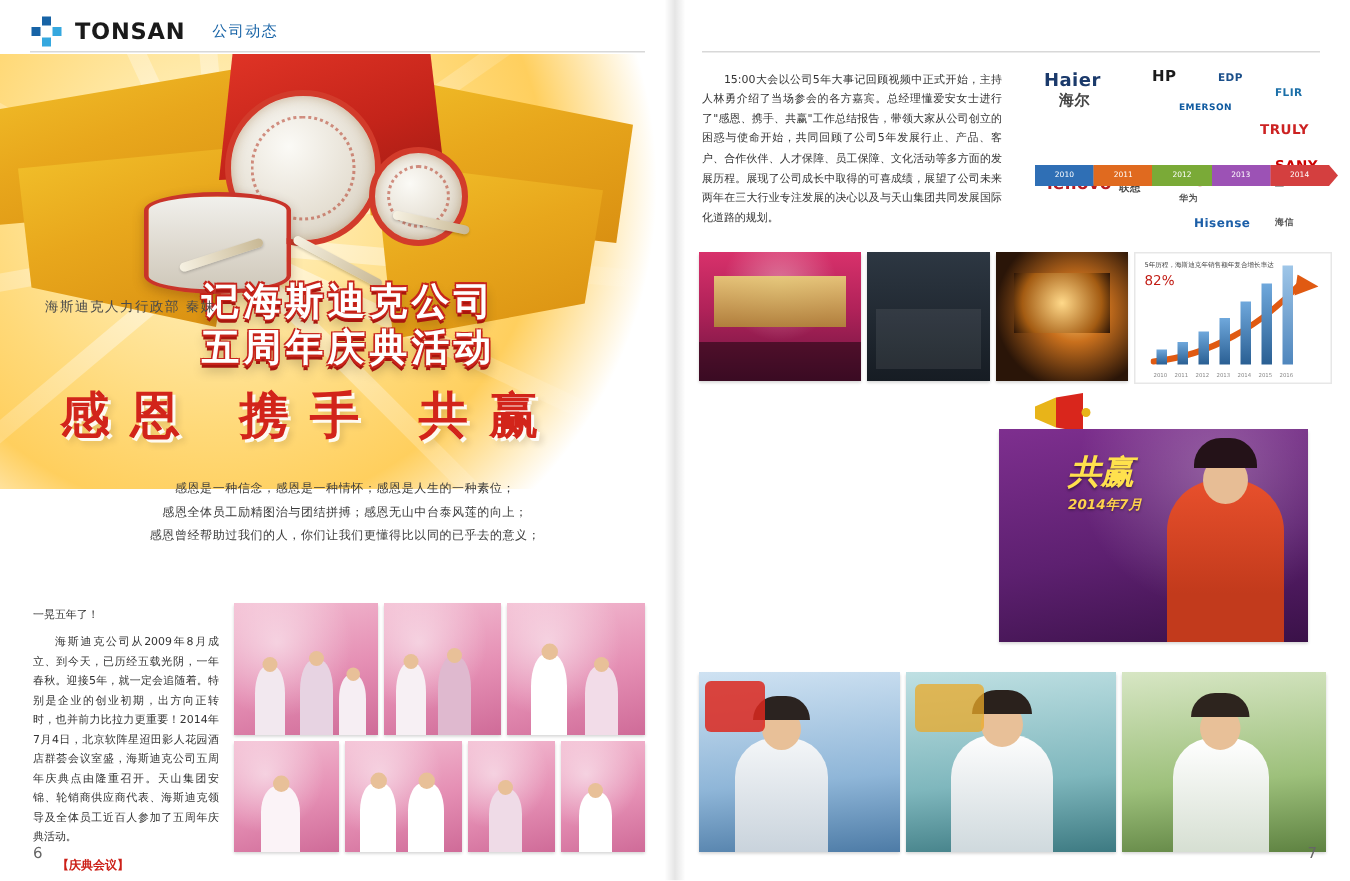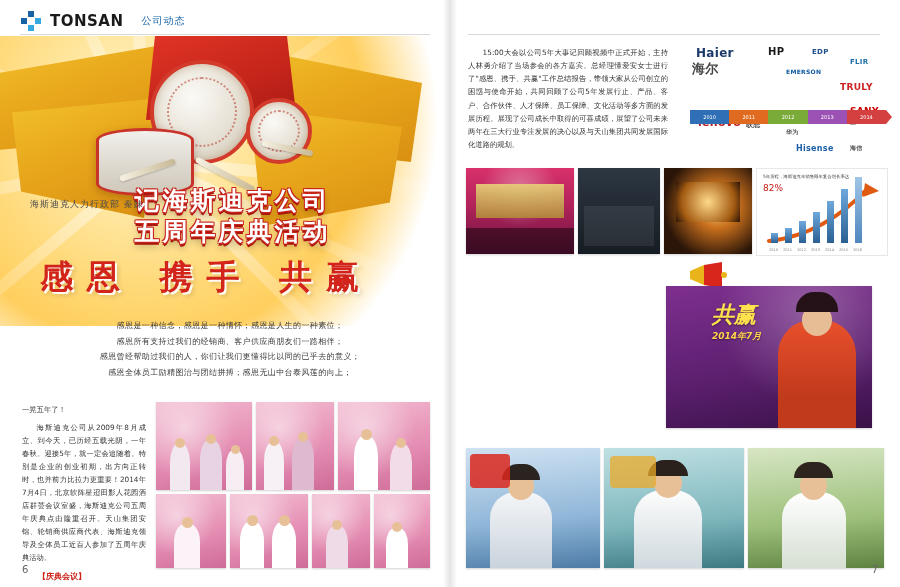--- a/index.html
+++ b/index.html
@@ -414,23 +414,22 @@
         <span class="line">记海斯迪克公司</span>
         <span class="line">五周年庆典活动</span>
       </div>
     </div>
 
     <div class="byline">海斯迪克人力行政部 秦妹</div>
     <div class="slogan">感恩 携手 共赢</div>
 
     <div class="poem">
       <div>感恩是一种信念，感恩是一种情怀；感恩是人生的一种素位；</div>
-      <div>感恩所有支持过我们的经销商、客户供应商朋友们一路相伴；</div>
+      <div>感恩全体员工励精图治与团结拼搏；感恩无山中台泰风莲的向上；</div>
       <div>感恩曾经帮助过我们的人，你们让我们更懂得比以同的已乎去的意义；</div>
-      <div>感恩全体员工励精图治与团结拼搏；感恩无山中台泰风莲的向上；</div>
     </div>
 
     <div class="col-left">
       <p style="text-indent:0;">一晃五年了！</p>
       <p>海斯迪克公司从2009年8月成立、到今天，已历经五载光阴，一年春秋。迎接5年，就一定会追随着。特别是企业的创业初期，出方向正转时，也并前力比拉力更重要！2014年7月4日，北京软阵星迢田影人花园酒店群荟会议室盛，海斯迪克公司五周年庆典点由隆重召开。天山集团安锦、轮销商供应商代表、海斯迪克领导及全体员工近百人参加了五周年庆典活动。</p>
       <p class="tag-red">【庆典会议】</p>
 
     </div>
 
     <div class="photo ph-pink" style="left:156px; top:402px; width:96px; height:88px;">
@@ -483,21 +482,21 @@
 
   <div class="page page-right">
     <div class="rule-top-r"></div>
 
     <div class="r-col" style="left:18px; top:46px; width:200px;">
       <p>15:00大会以公司5年大事记回顾视频中正式开始，主持人林勇介绍了当场参会的各方嘉宾。总经理懂爱安女士进行了"感恩、携手、共赢"工作总结报告，带领大家从公司创立的困惑与使命开始，共同回顾了公司5年发展行止、产品、客户、合作伙伴、人才保障、员工保障、文化活动等多方面的发展历程。展现了公司成长中取得的可喜成绩，展望了公司未来两年在三大行业专注发展的决心以及与天山集团共同发展国际化道路的规划。</p>
     </div>
 
     <div class="logo-wall">
       <span class="lw-brand" style="left:6px; top:2px; font-size:12px; color:#1b3a6b;">Haier</span>
-      <span class="lw-brand" style="left:2px; top:16px; font-size:13px; color:#444;">海尔</span>
+      <span class="lw-brand" style="left:16px; top:16px; font-size:10px; color:#444;">海尔</span>
       <span class="lw-brand" style="left:78px; top:2px; font-size:10px; color:#1b1b1b;">HP</span>
       <span class="lw-brand" style="left:122px; top:4px; font-size:7px; color:#1b4f8a;">EDP</span>
       <span class="lw-brand" style="left:160px; top:14px; font-size:7px; color:#1b6fa8;">FLIR</span>
       <span class="lw-brand" style="left:96px; top:24px; font-size:6px; color:#0f5aa0;">EMERSON</span>
       <span class="lw-brand" style="left:150px; top:38px; font-size:9px; color:#c22;">TRULY</span>
       <span class="lw-brand" style="left:8px; top:72px; font-size:11px; color:#b81c22;">lenovo</span>
       <span class="lw-brand" style="left:56px; top:76px; font-size:7px; color:#444;">联想</span>
       <span class="lw-brand" style="left:96px; top:70px; font-size:11px; color:#c7000b;">HUAWEI</span>
       <span class="lw-brand" style="left:96px; top:84px; font-size:6px; color:#555;">华为</span>
       <span class="lw-brand" style="left:160px; top:62px; font-size:9px; color:#c00;">SANY</span>

